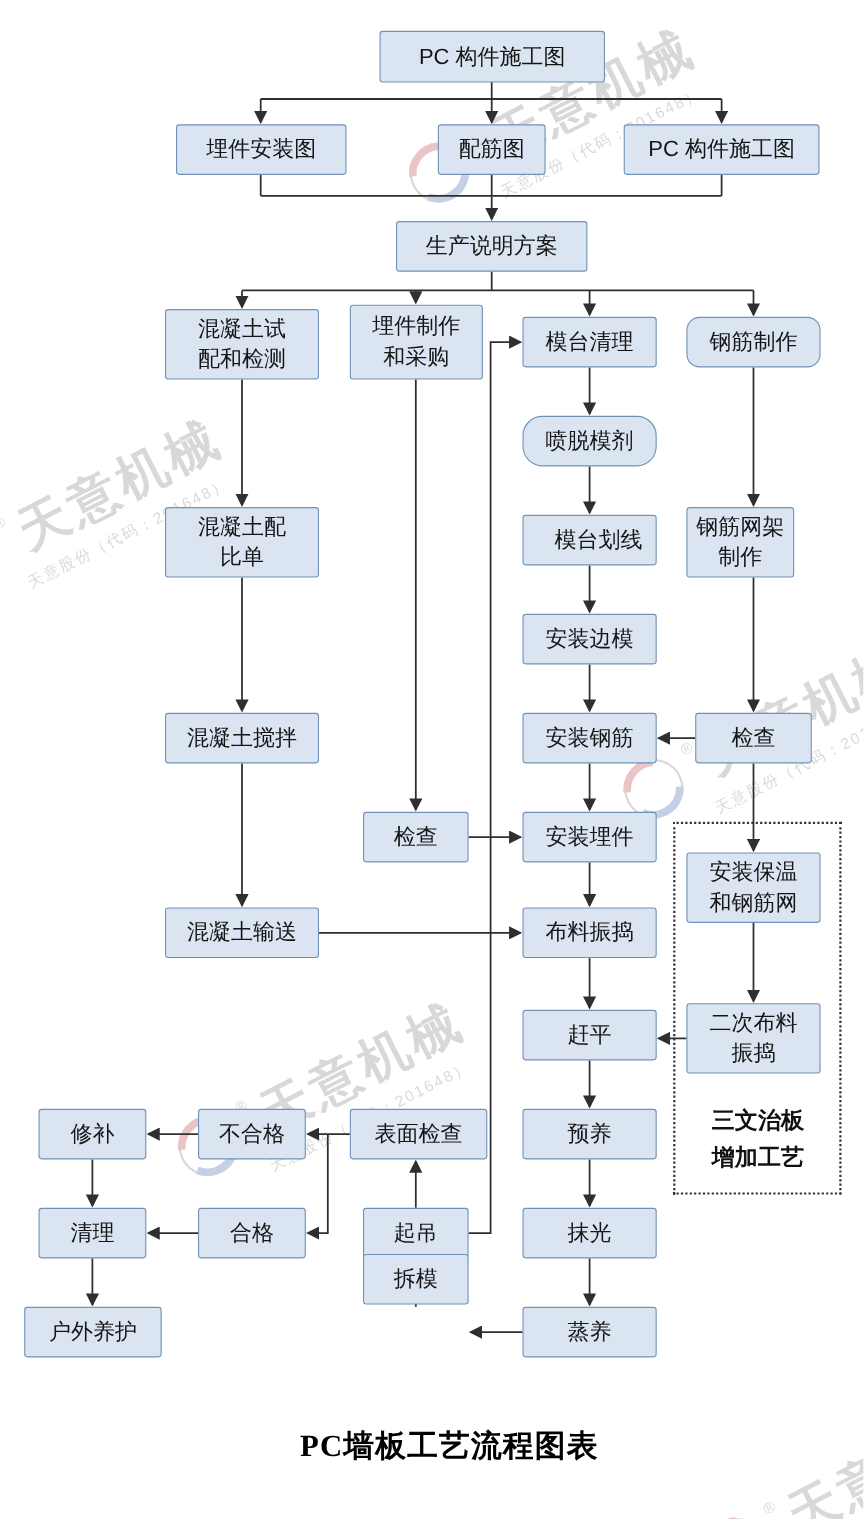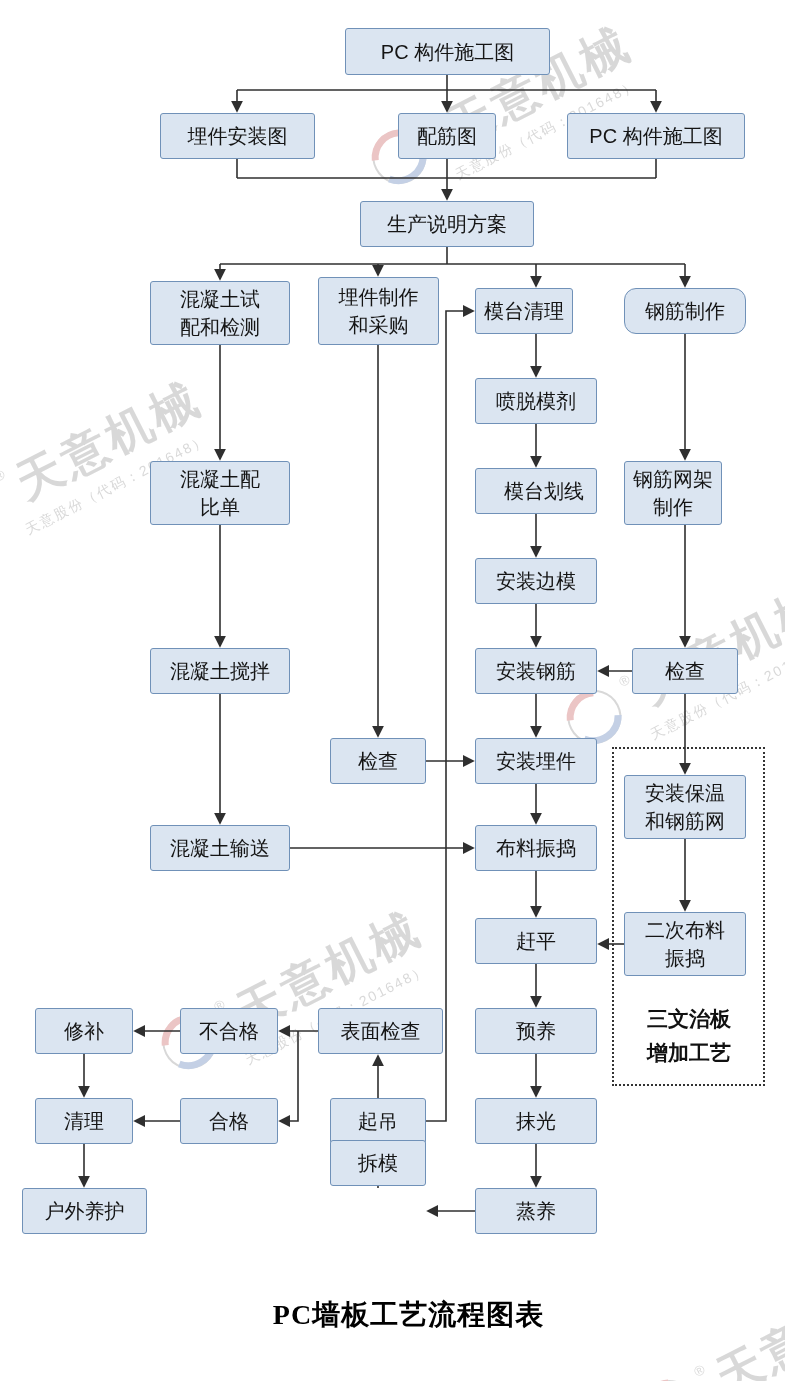--- a/index.html
+++ b/index.html
@@ -170,34 +170,34 @@
   <div class="node" style="left:345px; top:28px;  width:205px; height:47px;">PC 构件施工图</div>
   <div class="node" style="left:160px; top:113px; width:155px; height:46px;">埋件安装图</div>
   <div class="node" style="left:398px; top:113px; width:98px;  height:46px;">配筋图</div>
   <div class="node" style="left:567px; top:113px; width:178px; height:46px;">PC 构件施工图</div>
   <div class="node" style="left:360px; top:201px; width:174px; height:46px;">生产说明方案</div>
 
   <div class="node" style="left:150px; top:281px; width:140px; height:64px;">混凝土试
 配和检测</div>
   <div class="node" style="left:318px; top:277px; width:121px; height:68px;">埋件制作
 和采购</div>
-  <div class="node" style="left:475px; top:288px; width:98px; height:46px;">模台清理</div>
+  <div class="node" style="left:475px; top:288px; width:122px; height:46px;">模台清理</div>
   <div class="node" style="left:624px; top:288px; width:122px; height:46px;border-radius:12px;">钢筋制作</div>
 
   <div class="node" style="left:150px; top:461px; width:140px; height:64px;">混凝土配
 比单</div>
   <div class="node" style="left:624px; top:461px; width:98px; height:64px;">钢筋网架
 制作</div>
 
   <div class="node" style="left:150px; top:648px; width:140px; height:46px;">混凝土搅拌</div>
   <div class="node" style="left:632px; top:648px; width:106px; height:46px;">检查</div>
   <div class="node" style="left:330px; top:738px; width:96px;  height:46px;">检查</div>
   <div class="node" style="left:150px; top:825px; width:140px; height:46px;">混凝土输送</div>
 
-  <div class="node" style="left:475px; top:378px;  width:122px; height:46px;">喷脱模剂</div>
+  <div class="node" style="left:475px; top:378px;  width:122px; height:46px;border-radius:18px;">喷脱模剂</div>
   <div class="node" style="left:475px; top:468px;  width:122px; height:46px;padding-left:16px;">模台划线</div>
   <div class="node" style="left:475px; top:558px;  width:122px; height:46px;">安装边模</div>
   <div class="node" style="left:475px; top:648px;  width:122px; height:46px;">安装钢筋</div>
   <div class="node" style="left:475px; top:738px;  width:122px; height:46px;">安装埋件</div>
   <div class="node" style="left:475px; top:825px;  width:122px; height:46px;">布料振捣</div>
   <div class="node" style="left:475px; top:918px;  width:122px; height:46px;">赶平</div>
   <div class="node" style="left:475px; top:1008px; width:122px; height:46px;">预养</div>
   <div class="node" style="left:475px; top:1098px; width:122px; height:46px;">抹光</div>
   <div class="node" style="left:475px; top:1188px; width:122px; height:46px;">蒸养</div>
 

